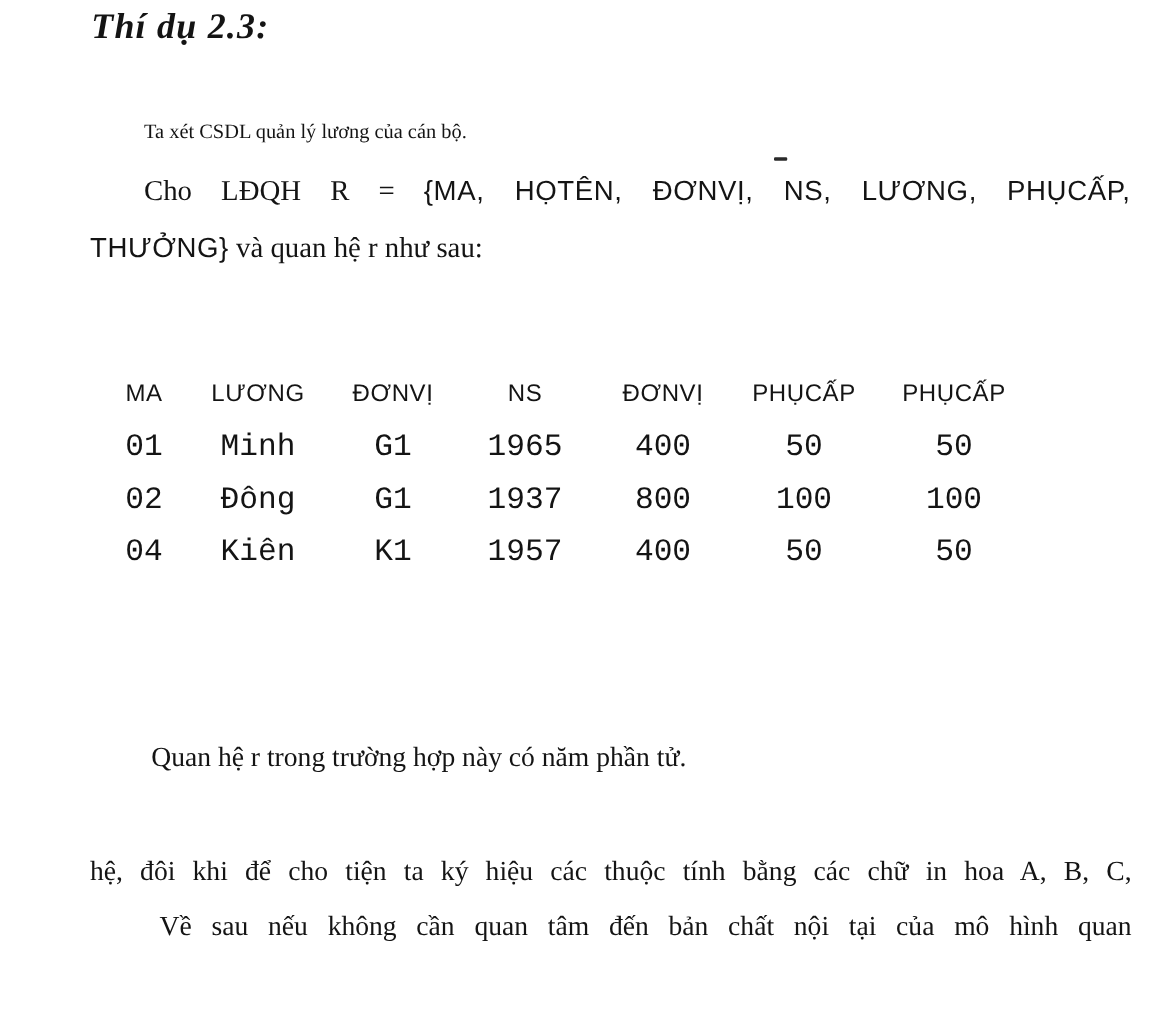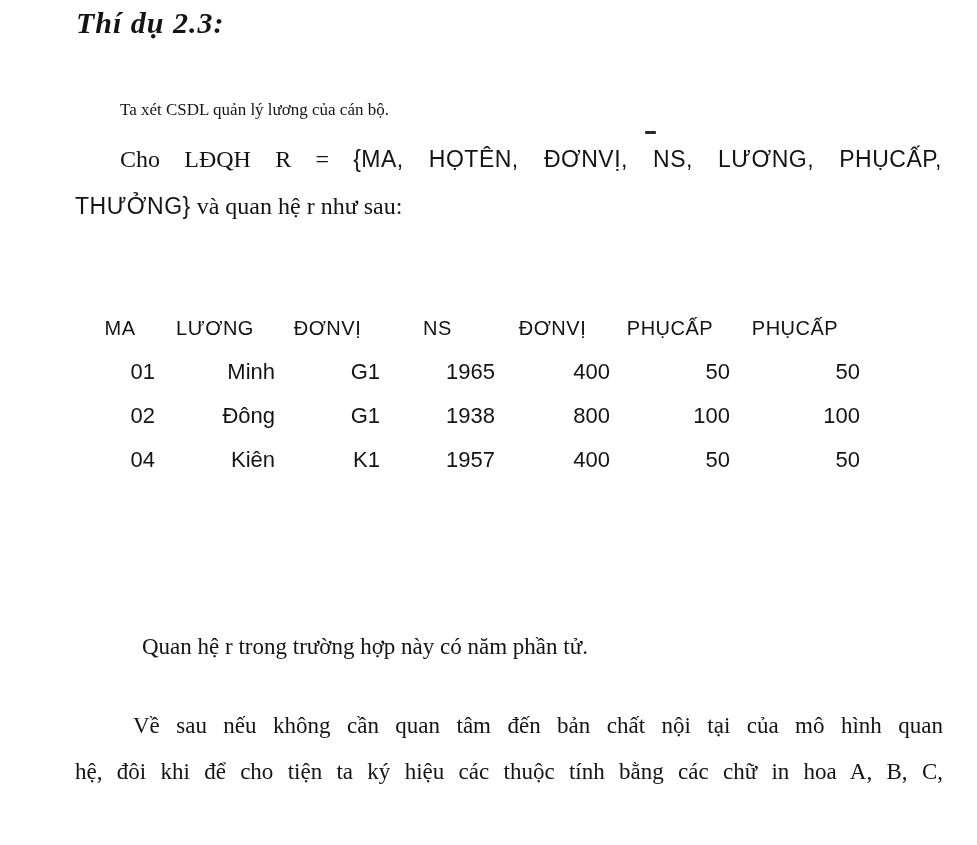--- a/index.html
+++ b/index.html
@@ -70,23 +70,22 @@
     text-align: center;
     vertical-align: middle;
     font-weight: normal;
   }
   .relation-table th {
     font-family: Liberation Sans, sans-serif;
     font-size: 20px;
     letter-spacing: 0.5px;
   }
   .relation-table td {
-    font-family: Liberation Sans, sans-serif;
-    font-size: 22px;
-    text-align: right;
+    font-family: Liberation Mono, monospace;
+    font-size: 26px;
   }
   .col-ma     { width: 70px; }
   .col-hoten  { width: 120px; }
   .col-donvi  { width: 105px; }
   .col-ns     { width: 115px; }
   .col-luong  { width: 115px; }
   .col-phucap { width: 120px; }
   .col-thuong { width: 130px; }
   .note {
     position: absolute;
@@ -152,37 +151,37 @@
         <td>G1</td>
         <td>1965</td>
         <td>400</td>
         <td>50</td>
         <td>50</td>
       </tr>
       <tr>
         <td>02</td>
         <td>Đông</td>
         <td>G1</td>
-        <td>1938</td>
+        <td>1937</td>
         <td>800</td>
         <td>100</td>
         <td>100</td>
       </tr>
       <tr>
         <td>04</td>
         <td>Kiên</td>
         <td>K1</td>
         <td>1957</td>
         <td>400</td>
         <td>50</td>
         <td>50</td>
       </tr>
     </tbody>
   </table>
 
-  <p class="note" style="margin:16px">Quan hệ r trong trường hợp này có năm phần tử.</p>
+  <p class="note" style="margin:0">Quan hệ r trong trường hợp này có năm phần tử.</p>
 
   <div class="closing">
+    <span class="line justify">hệ, đôi khi để cho tiện ta ký hiệu các thuộc tính bằng các chữ in hoa A, B, C,</span>
     <span class="line first justify">Về sau nếu không cần quan tâm đến bản chất nội tại của mô hình quan</span>
-    <span class="line justify">hệ, đôi khi để cho tiện ta ký hiệu các thuộc tính bằng các chữ in hoa A, B, C,</span>
   </div>
 
 </div>
 
 </body></html>

